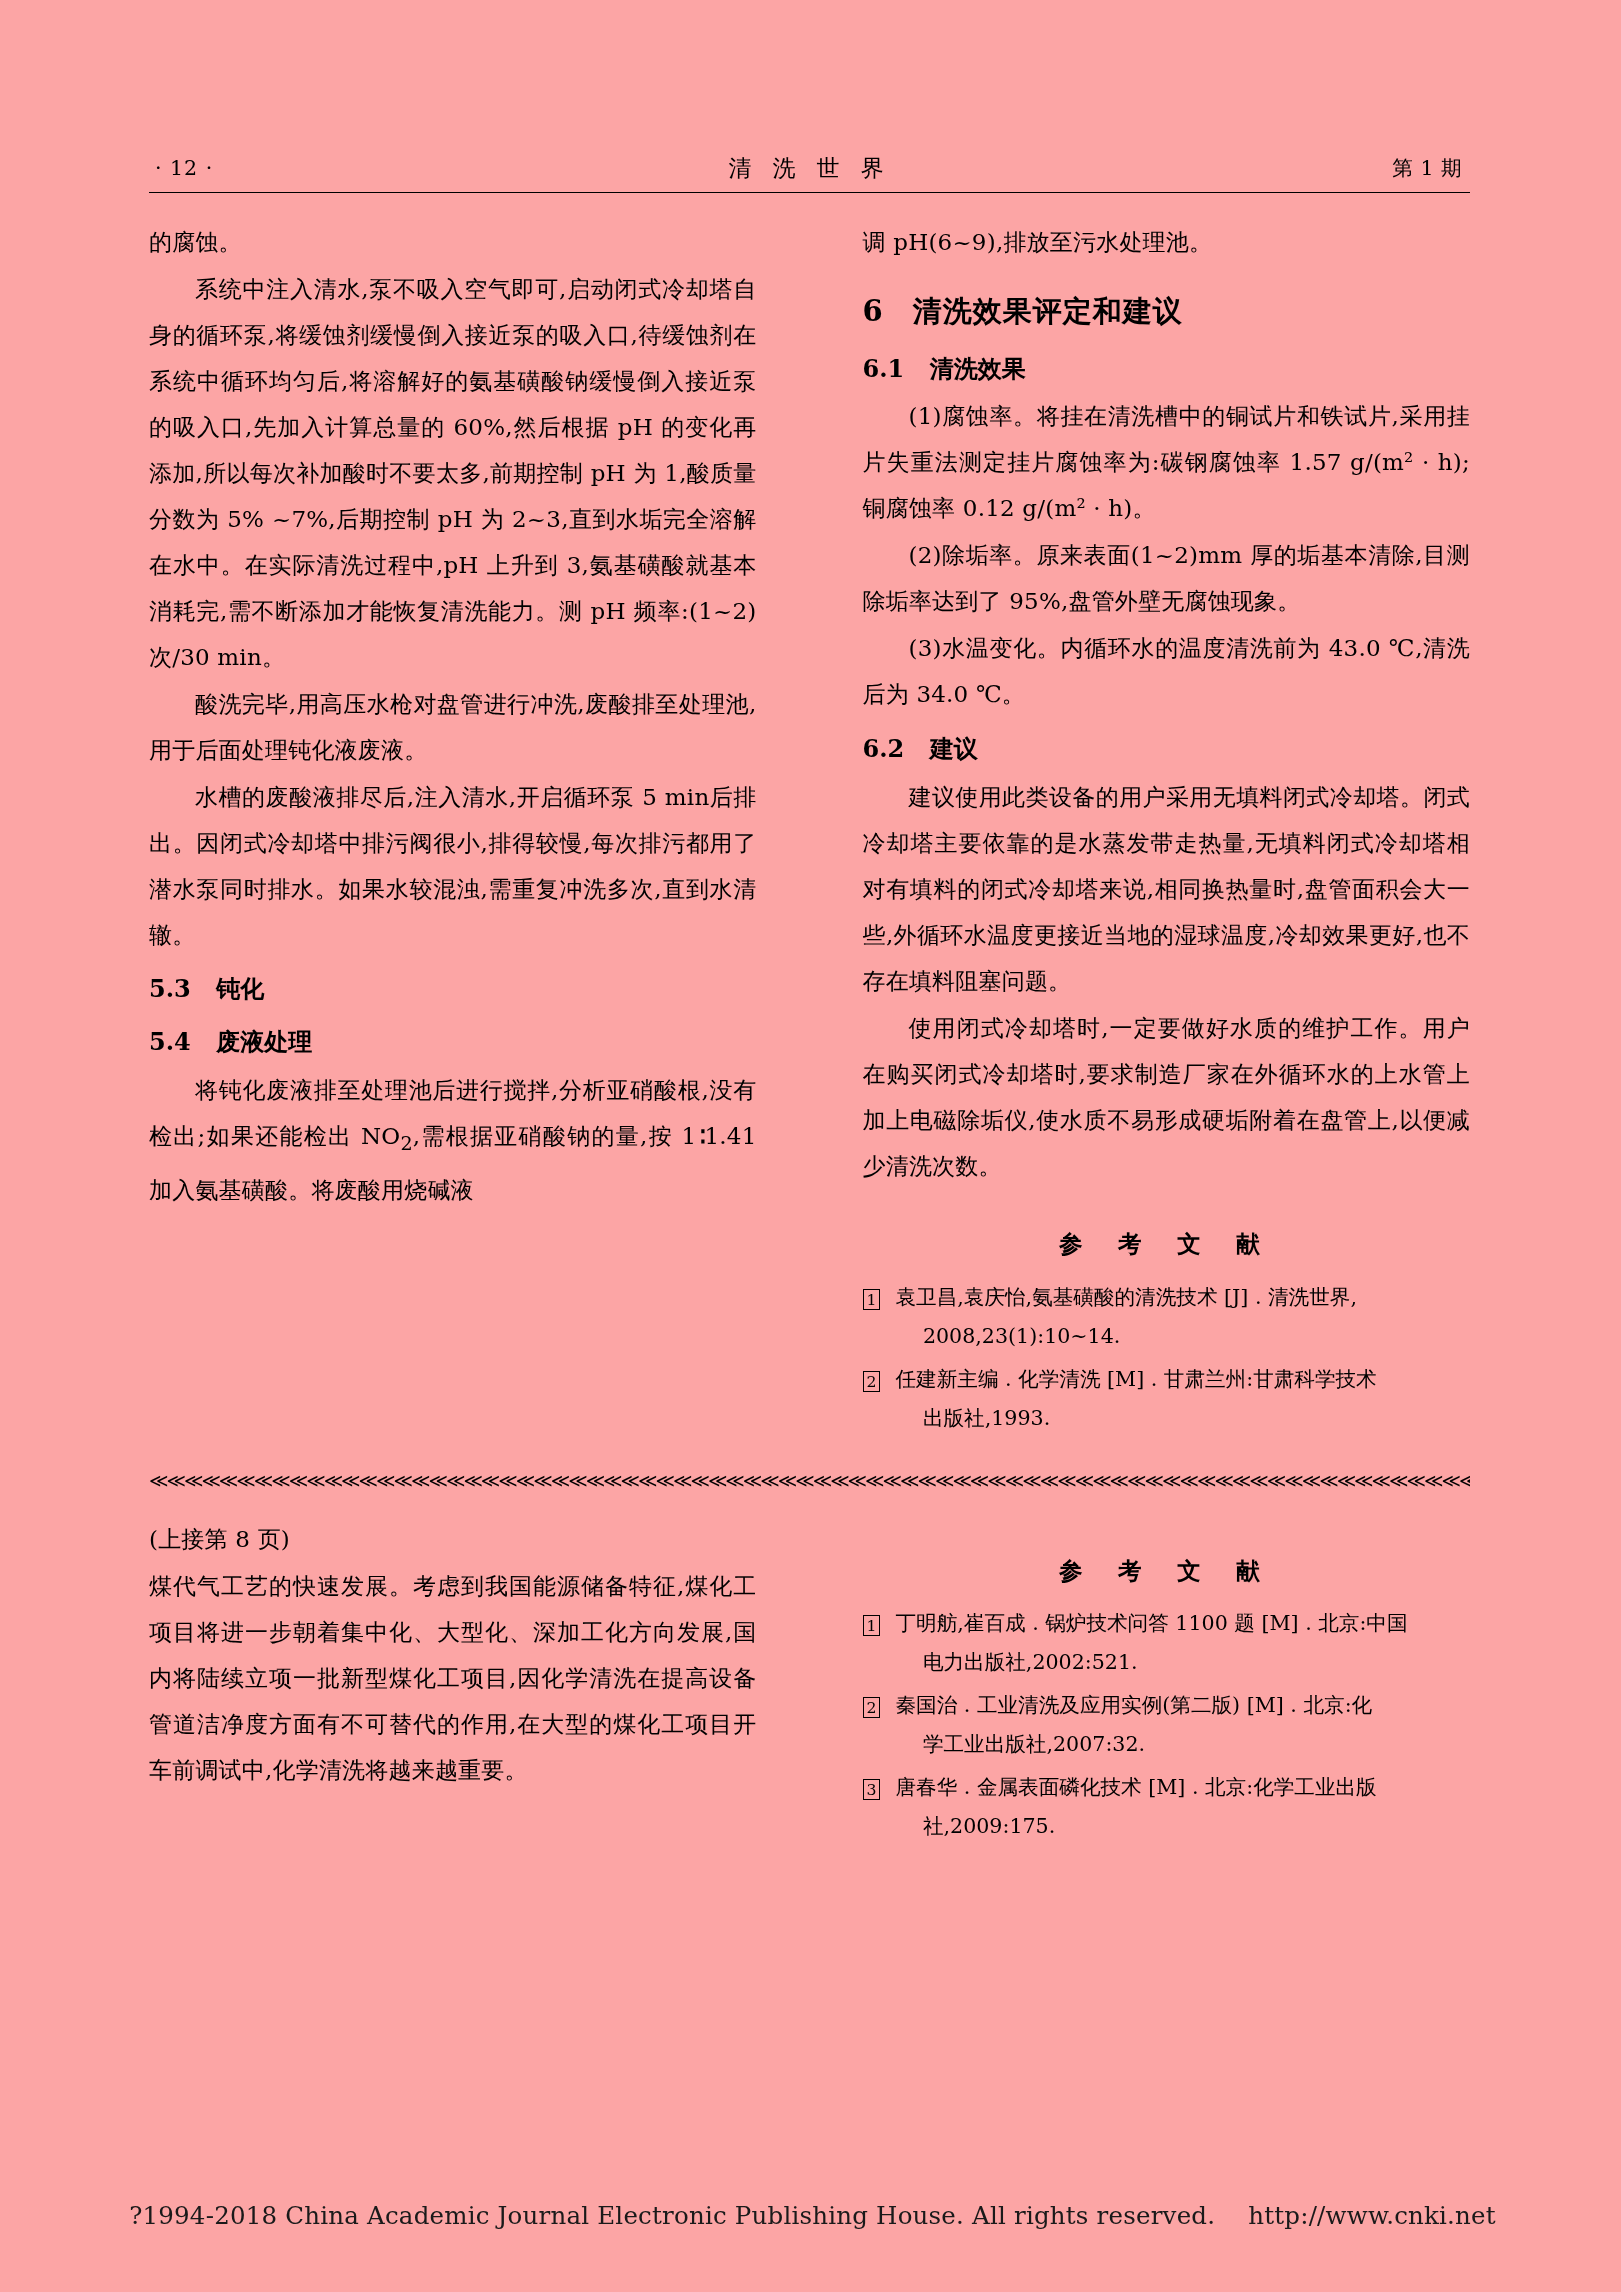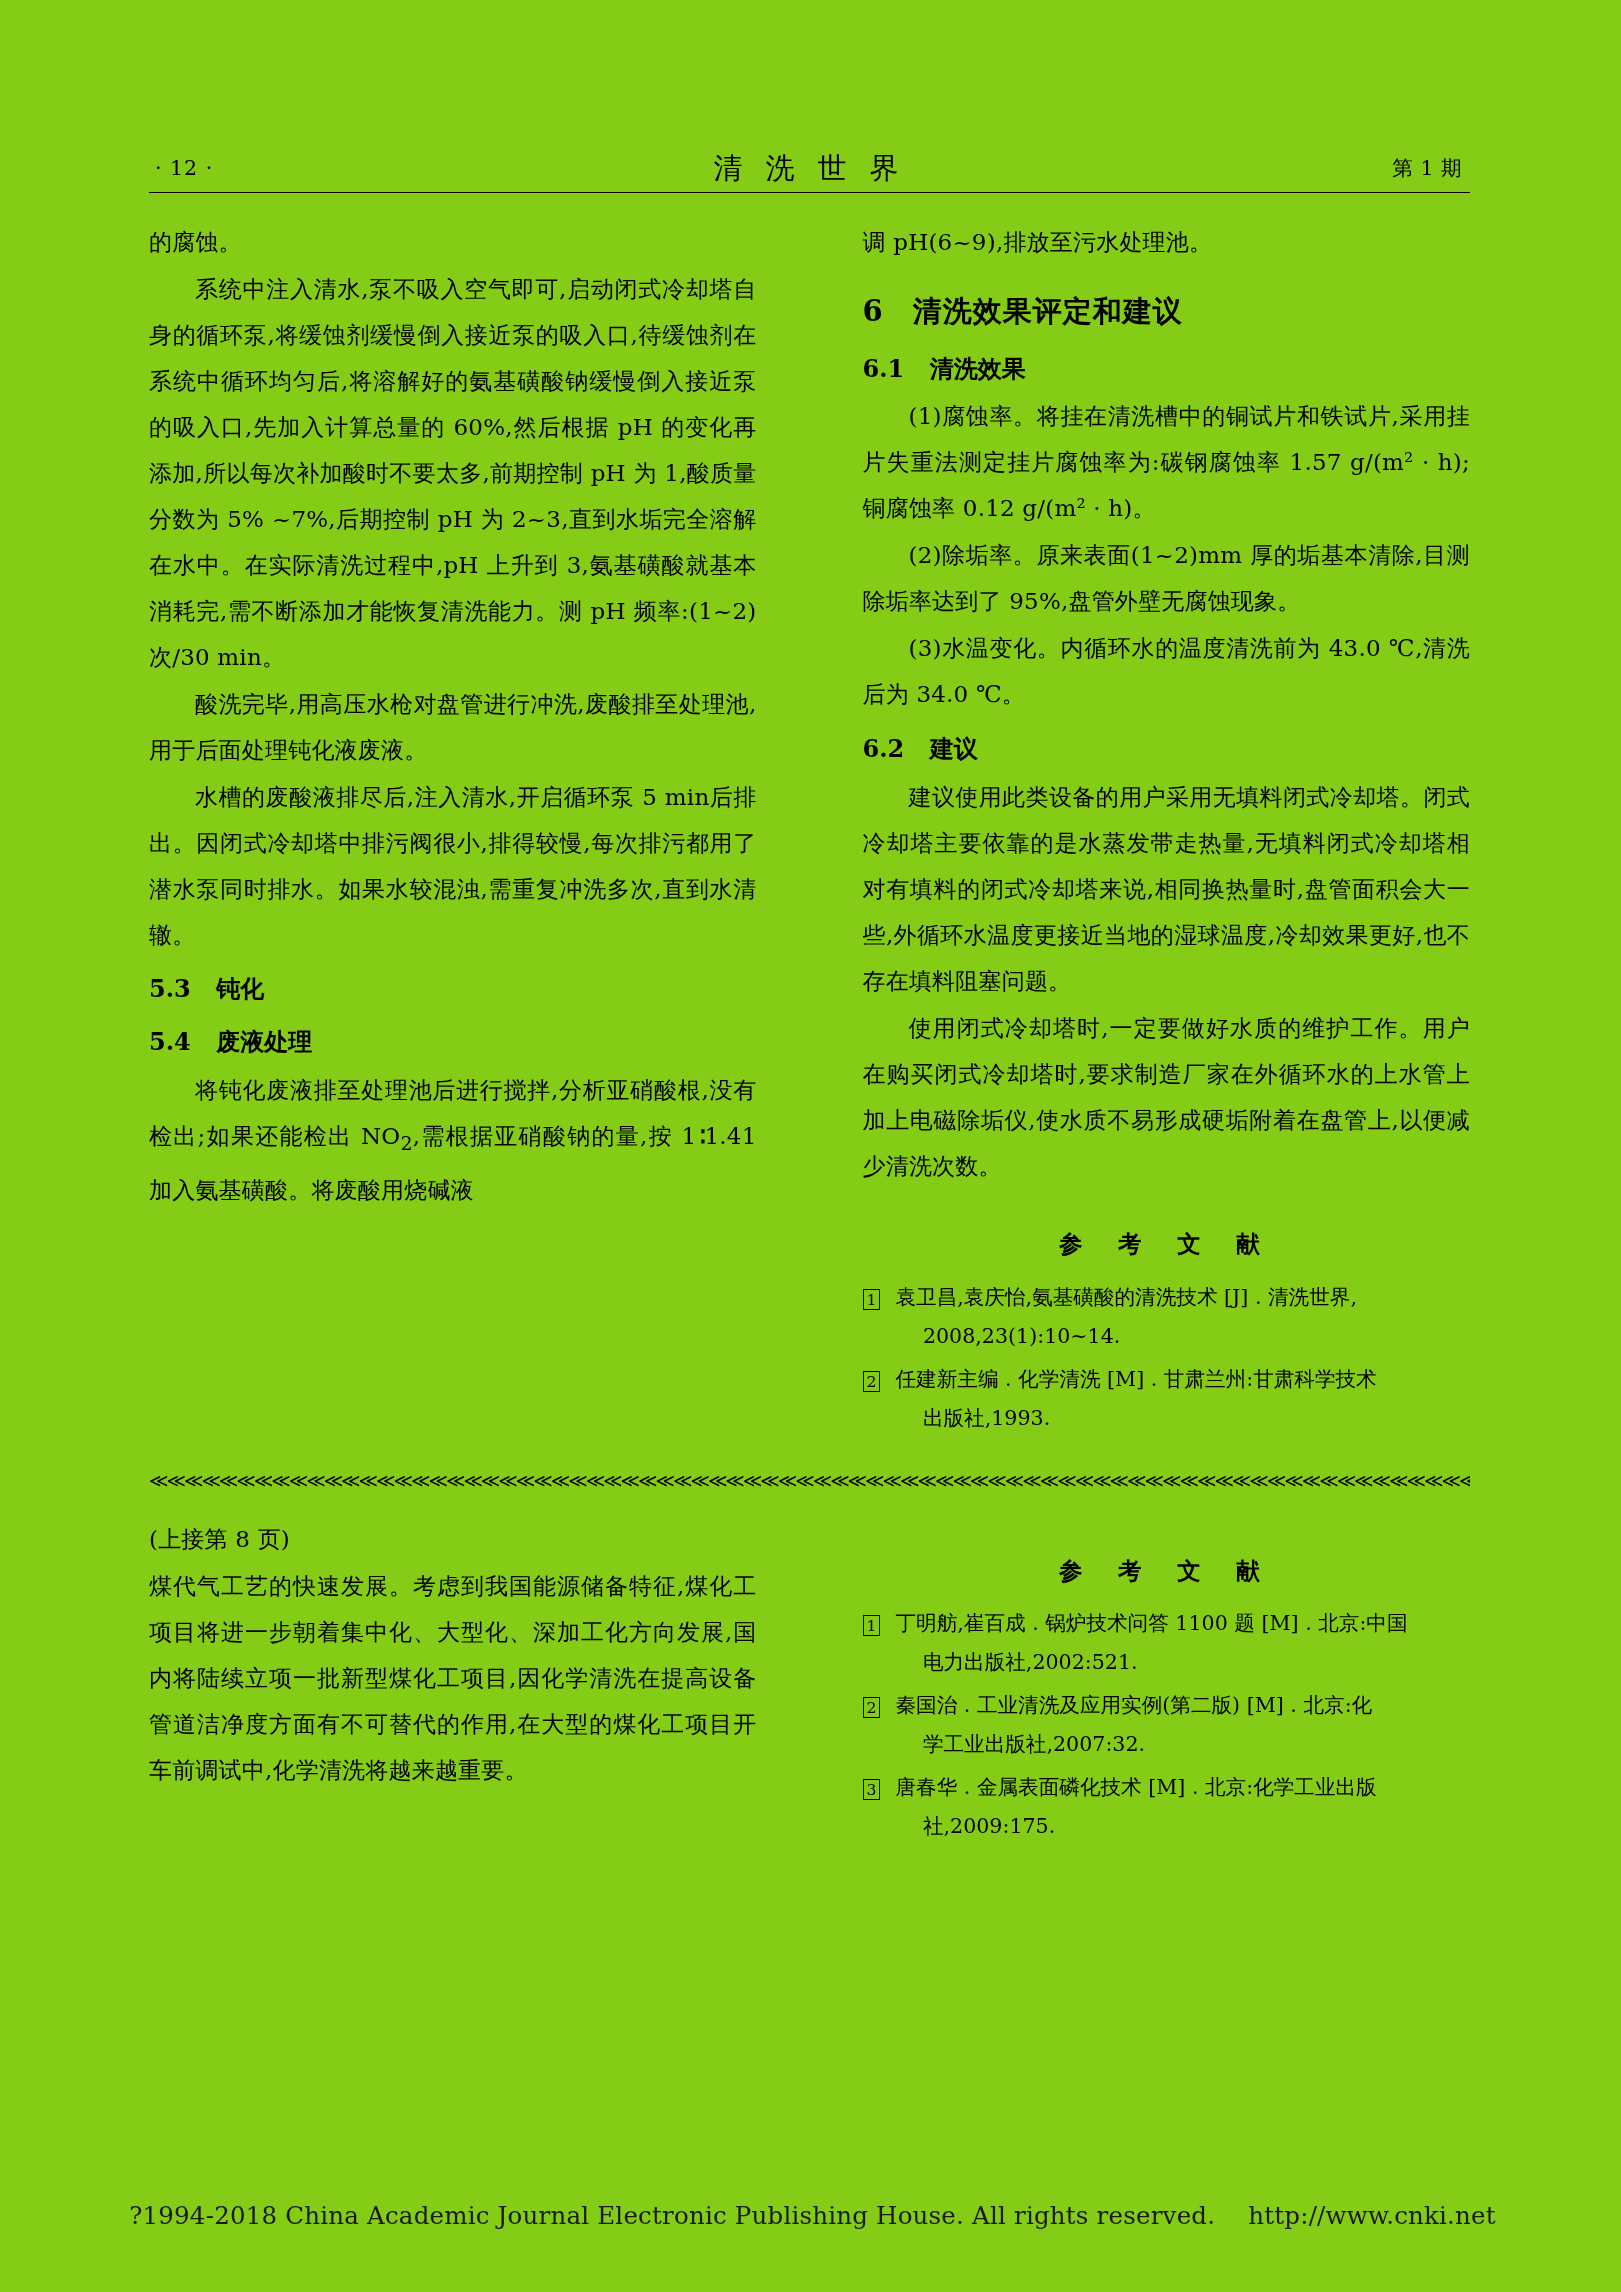--- a/index.html
+++ b/index.html
@@ -8,21 +8,21 @@
     background: #ffffff;
   }
   body {
     font-family: "DejaVu Serif", "Liberation Serif", serif;
     color: #000000;
   }
   .page {
     position: relative;
     width: 1621px;
     height: 2293px;
-    background: #84cc16;
+    background: #fca5a5;
     box-sizing: border-box;
     overflow: hidden;
   }
   .sheet {
     position: absolute;
     left: 149px;
     top: 147px;
     width: 1321px;
   }
   
@@ -38,21 +38,21 @@
     top: 0;
     letter-spacing: 1px;
   }
   .runhead .journal {
     position: absolute;
     left: 0;
     right: 0;
     top: 0;
     text-align: center;
     letter-spacing: 6.9px;
-    font-size: 29px;
+    font-size: 23px;
   }
   .runhead .folio-right {
     position: absolute;
     right: 7.8px;
     top: 0;
     letter-spacing: 0.5px;
   }
   .rule {
     border-top: 1.4px solid #000;
     margin-top: 2px;

